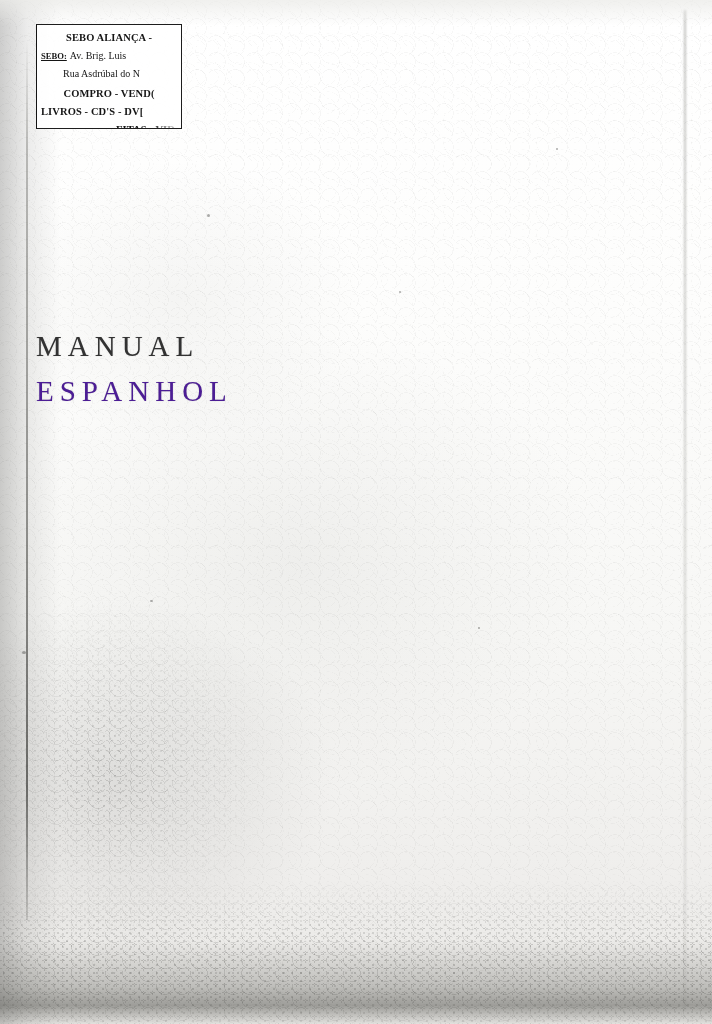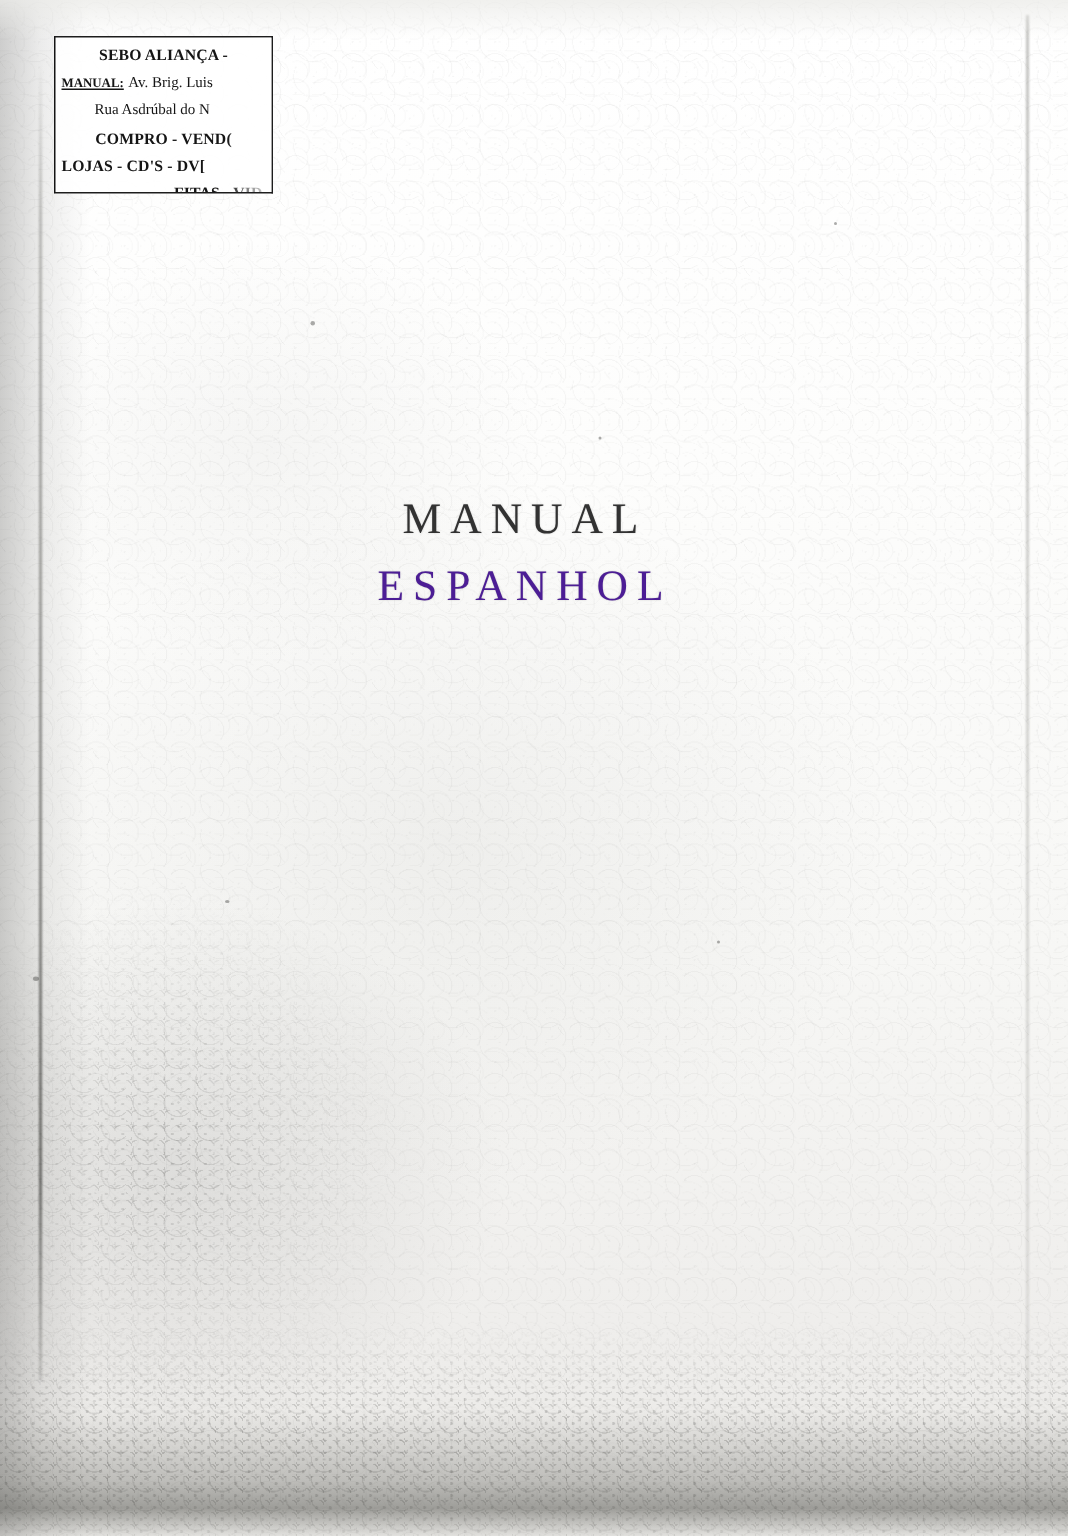--- a/index.html
+++ b/index.html
@@ -153,21 +153,20 @@
   .stamp-row { display: block; }
   .stamp-row.tight { margin-top: 1px; }
   .gap { margin-top: 3px; }
 
   
   .title-block {
     position: absolute;
     left: 0;
     top: 330px;
     width: 664px;
-    text-align: center;
     color: #2a2a2a;
   }
   .t-main {
     font-family: "Liberation Serif", serif;
     font-size: 29px;
     letter-spacing: 6px;
     color: #323232;
     text-shadow: 0 0 1px rgba(90,90,90,0.35);
     margin-left: 36px;
   }
@@ -217,30 +216,30 @@
   <div class="speck" style="left:399px; top:291px; width:2px; height:2px;"></div>
   <div class="speck" style="left:478px; top:627px; width:2px; height:2px;"></div>
   <div class="speck" style="left:150px; top:600px; width:3px; height:2px;"></div>
   <div class="speck" style="left:22px;  top:651px; width:4px; height:3px;"></div>
 
   <div class="stamp">
     <div class="stamp-row c">
       <span class="ln b">SEBO ALIANÇA -</span>
     </div>
     <div class="stamp-row tight">
-      <span class="ln u">MANUAL:</span><span class="ln small" style="padding-left:3px;">Av.  Brig.  Luis</span>
+      <span class="ln u">SEBO:</span><span class="ln small" style="padding-left:3px;">Av.  Brig.  Luis</span>
     </div>
     <div class="stamp-row tight" style="padding-left:22px;">
       <span class="ln small">Rua Asdrúbal do N</span>
     </div>
     <div class="stamp-row c gap">
       <span class="ln b">COMPRO - VEND(</span>
     </div>
     <div class="stamp-row tight">
-      <span class="ln b">LOJAS - CD'S - DV[</span>
+      <span class="ln b">LIVROS - CD'S - DV[</span>
     </div>
     <div class="stamp-row tight r">
       <span class="ln b">FITAS - VID</span>
     </div>
 
     <div class="stamp-fade"></div>
   </div>
 
   <div class="title-block">
     <div class="t-main">MANUAL</div>

